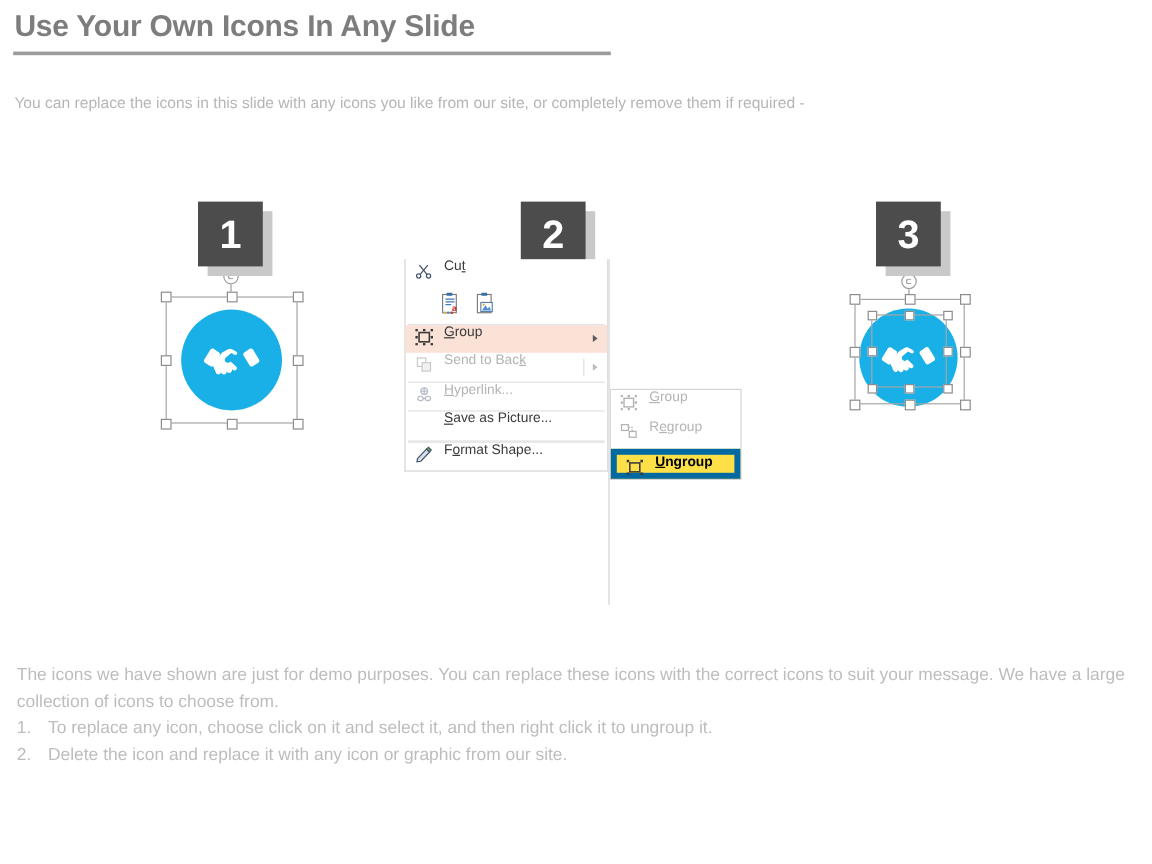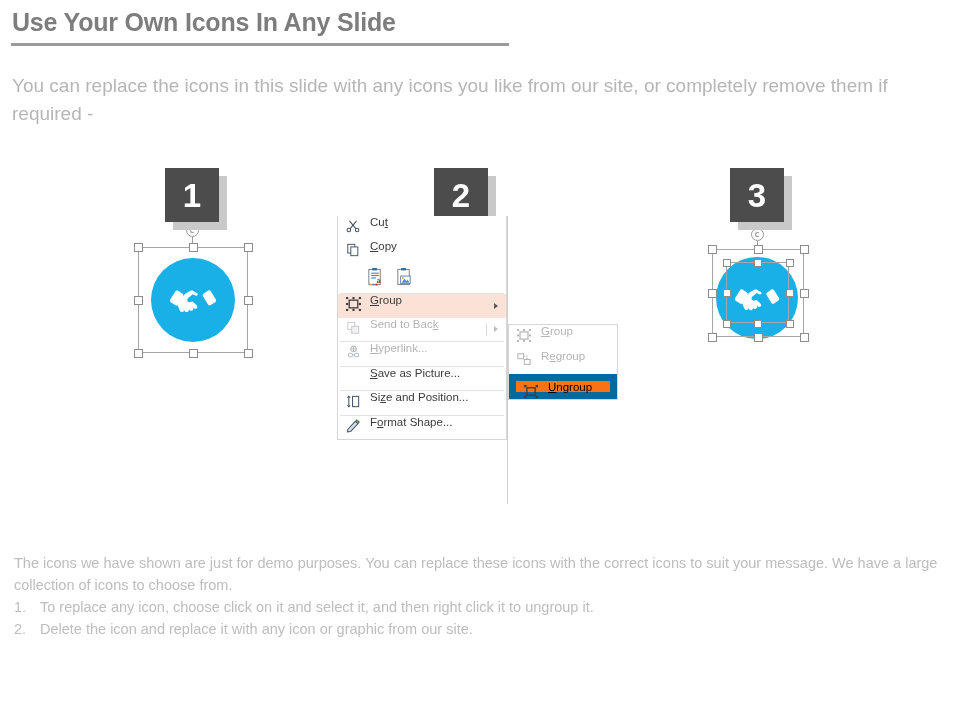--- a/index.html
+++ b/index.html
@@ -15,21 +15,21 @@
   .title{
     position:absolute;left:12px;top:8px;
     font-size:25px;font-weight:bold;color:#7d7d7d;
     letter-spacing:-0.2px;white-space:nowrap;
   }
   .title-rule{
     position:absolute;left:11px;top:43px;width:498px;height:3px;background:#9a9a9a;
   }
   .subtitle{
     position:absolute;left:12px;top:72px;width:942px;
-    font-size:19px;color:#b6b6b6;line-height:28px;
+    font-size:13px;color:#b6b6b6;line-height:28px;
   }
 
   
   .badge-wrap{position:absolute;}
   .badge{
     position:relative;width:54px;height:54px;background:#4c4c4c;
     color:#ffffff;font-size:33px;font-weight:bold;
     display:flex;align-items:center;justify-content:center;
     line-height:1;z-index:6;
   }
@@ -94,21 +94,21 @@
   .ctx-band{background:#ececec;}
   .ctx-paste-row{height:30px;display:flex;align-items:center;padding-left:28px;gap:10px;}
 
   
   .ctx-sub{
     position:absolute;left:508px;top:324px;width:110px;
     background:#ffffff;border:1px solid #d6d6d6;box-sizing:border-box;
     z-index:9;font-size:11.5px;
   }
   .ctx-sub .ctx-item{height:24.5px;}
-  .ctx-sub .ctx-item.active{background:#f97316;border:7px solid #0369a1;box-sizing:border-box;}
+  .ctx-sub .ctx-item.active{background:#fde047;border:5px solid #0369a1;box-sizing:border-box;font-weight:bold;}
 
   .menu-stem{
     position:absolute;left:507px;top:216px;width:1px;height:288px;background:#d0d0d0;z-index:7;
   }
 
   
   .footer{
     position:absolute;left:14px;top:552px;width:930px;
     font-size:14.5px;color:#bdbdbd;line-height:22px;
   }
@@ -173,31 +173,20 @@
           <circle cx="3.3" cy="12.6" r="2"></circle>
               <circle cx="12.7" cy="12.6" r="2"></circle>
           <path d="M4.6 11.2 L12 2.2"></path>
               <path d="M11.4 11.2 L4 2.2"></path>
             </g>
           </svg>
       </span>
       <span class="lbl">Cu<u>t</u></span>
     </div>
 
-    <div class="ctx-item">
-      <span class="ico">
-        <svg width="14" height="14" viewBox="0 0 16 16">
-            <g stroke="#44546a" stroke-width="1.1" fill="#fff">
-          <rect x="2" y="1.5" width="8" height="10"></rect>
-              <rect x="5.5" y="4.5" width="8" height="10"></rect>
-            </g>
-          </svg>
-      </span>
-      <span class="lbl"><u>C</u>opy</span>
-    </div>
 
 
     <div class="ctx-paste-row">
       <span>
         <svg width="19" height="20" viewBox="0 0 20 21">
           <rect x="3" y="2.5" width="12" height="16" fill="#ffffff" stroke="#7a7a7a" stroke-width="1"></rect>
           <rect x="6.5" y="1" width="5" height="2.6" fill="#2f6fa8"></rect>
           <g stroke="#3b7cb5" stroke-width="1.1">
               <path d="M5.5 6.5h8"></path>
               <path d="M5.5 9h8"></path>
@@ -276,33 +265,20 @@
 
     <div class="ctx-sep"></div>
 
     <div class="ctx-item">
       <span class="ico"></span>
       <span class="lbl"><u>S</u>ave as Picture...</span>
     </div>
 
     <div class="ctx-sep"></div>
 
-    <div class="ctx-item">
-      <span class="ico">
-        <svg width="15" height="15" viewBox="0 0 16 16">
-          <g stroke="#44546a" stroke-width="1.1" fill="none">
-            <path d="M3 2.5v11"></path>
-              <path d="M1.6 3.9L3 2.5l1.4 1.4"></path>
-              <path d="M1.6 12.1L3 13.5l1.4-1.4"></path>
-            <rect x="7" y="2.5" width="6.5" height="11" fill="#fff"></rect>
-            </g>
-          </svg>
-      </span>
-      <span class="lbl">Si<u>z</u>e and Position...</span>
-    </div>
 
     <div class="ctx-sep"></div>
 
     <div class="ctx-item">
       <span class="ico">
         <svg width="15" height="15" viewBox="0 0 16 16">
           <path d="M2 12 L10 3.5 L12.8 6 L5 14.3 L1.6 14.8 Z" fill="#d9e2ec" stroke="#44546a" stroke-width="1.1"></path>
           <path d="M10 3.5 L11.8 1.8 L14.3 4.3 L12.8 6 Z" fill="#6aa84f" stroke="#44546a" stroke-width="1"></path>
           </svg>
       </span>

